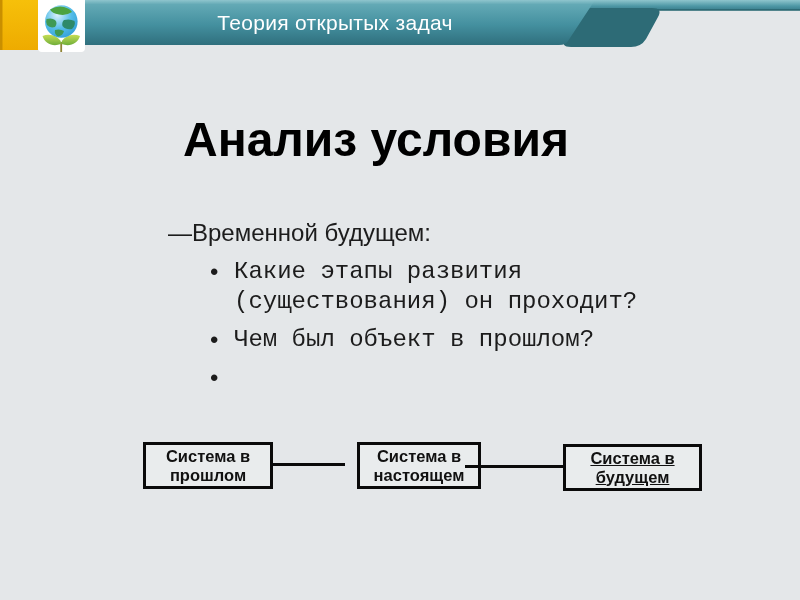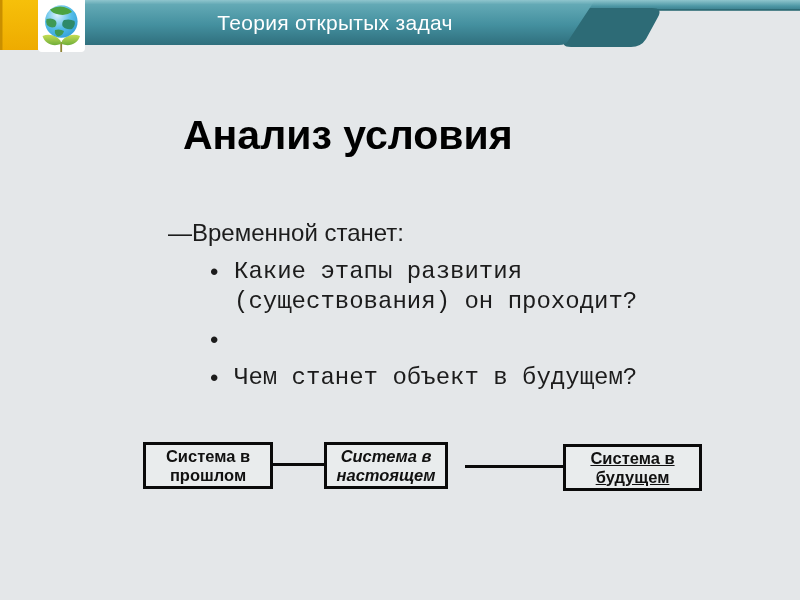--- a/index.html
+++ b/index.html
@@ -15,40 +15,40 @@
   .header svg{display:block;}
   .header-title{
     position:absolute;left:95px;top:11px;width:480px;
     text-align:center;color:#ffffff;font-size:21px;letter-spacing:.3px;
     font-weight:400;
   }
 
   
   .slide-title{
     position:absolute;left:183px;top:112px;
-    font-size:41px;font-weight:700;color:#000000;letter-spacing:0;
+    font-size:48px;font-weight:700;color:#000000;letter-spacing:0;
   }
   .bullet-block{position:absolute;left:168px;top:218px;color:#1c1c1c;}
   .dash-item{font-size:24px;line-height:30px;margin-bottom:9px;display:flex;}
   .dash-item .dash{flex:none;}
   .sub-list{list-style:none;margin:0;padding:0 0 0 42px;}
   .sub-list li{display:flex;font-size:24px;line-height:30px;margin-bottom:8px;}
   .sub-list .blt{flex:none;width:24px;}
   .sub-list .btxt{max-width:420px;font-family:Liberation Mono, monospace;}
 
   
   .dg-box{
     position:absolute;box-sizing:border-box;
     background:#e9eced;border:3px solid #0a0a0a;
     display:flex;align-items:center;justify-content:center;text-align:center;
     font-size:16.5px;font-weight:700;color:#111;line-height:19px;
     padding:20px 6px;
   }
   .dg-box1{left:143px;top:442px;width:130px;height:47px;}
-  .dg-box2{left:324px;top:442px;width:124px;height:47px;font-style:italic;}
+  .dg-box2{left:357px;top:442px;width:124px;height:47px;}
   .dg-box3{left:563px;top:444px;width:139px;height:47px;text-decoration:underline;}
   .dg-conn{position:absolute;height:3px;background:#0a0a0a;}
   .dg-conn1{left:271px;top:463px;width:74px;}
   .dg-conn2{left:465px;top:465px;width:100px;}
 </style>
 </head>
 <body>
 
 <div class="slide">
 
@@ -108,33 +108,33 @@
       </g>
     </svg>
     <div class="header-title">Теория открытых задач</div>
   </div>
 
   <div class="slide-title">Анализ условия</div>
 
   <div class="bullet-block">
     <div class="dash-item">
       <span class="dash">—</span>
-      <span>Временной станет:</span>
+      <span>Временной будущем:</span>
     </div>
     <ul class="sub-list">
       <li>
         <span class="blt">•</span>
         <span class="btxt">Какие этапы развития (существования) он проходит?</span>
       </li>
       <li>
         <span class="blt">•</span>
+        <span class="btxt">Чем был объект в прошлом?</span>
       </li>
       <li>
         <span class="blt">•</span>
-        <span class="btxt">Чем станет объект в будущем?</span>
       </li>
     </ul>
   </div>
 
   <div>
     <div class="dg-box dg-box1">Система в прошлом</div>
     <div class="dg-conn dg-conn1"></div>
     <div class="dg-box dg-box2">Система в настоящем</div>
     <div class="dg-conn dg-conn2"></div>
     <div class="dg-box dg-box3">Система в будущем</div>

